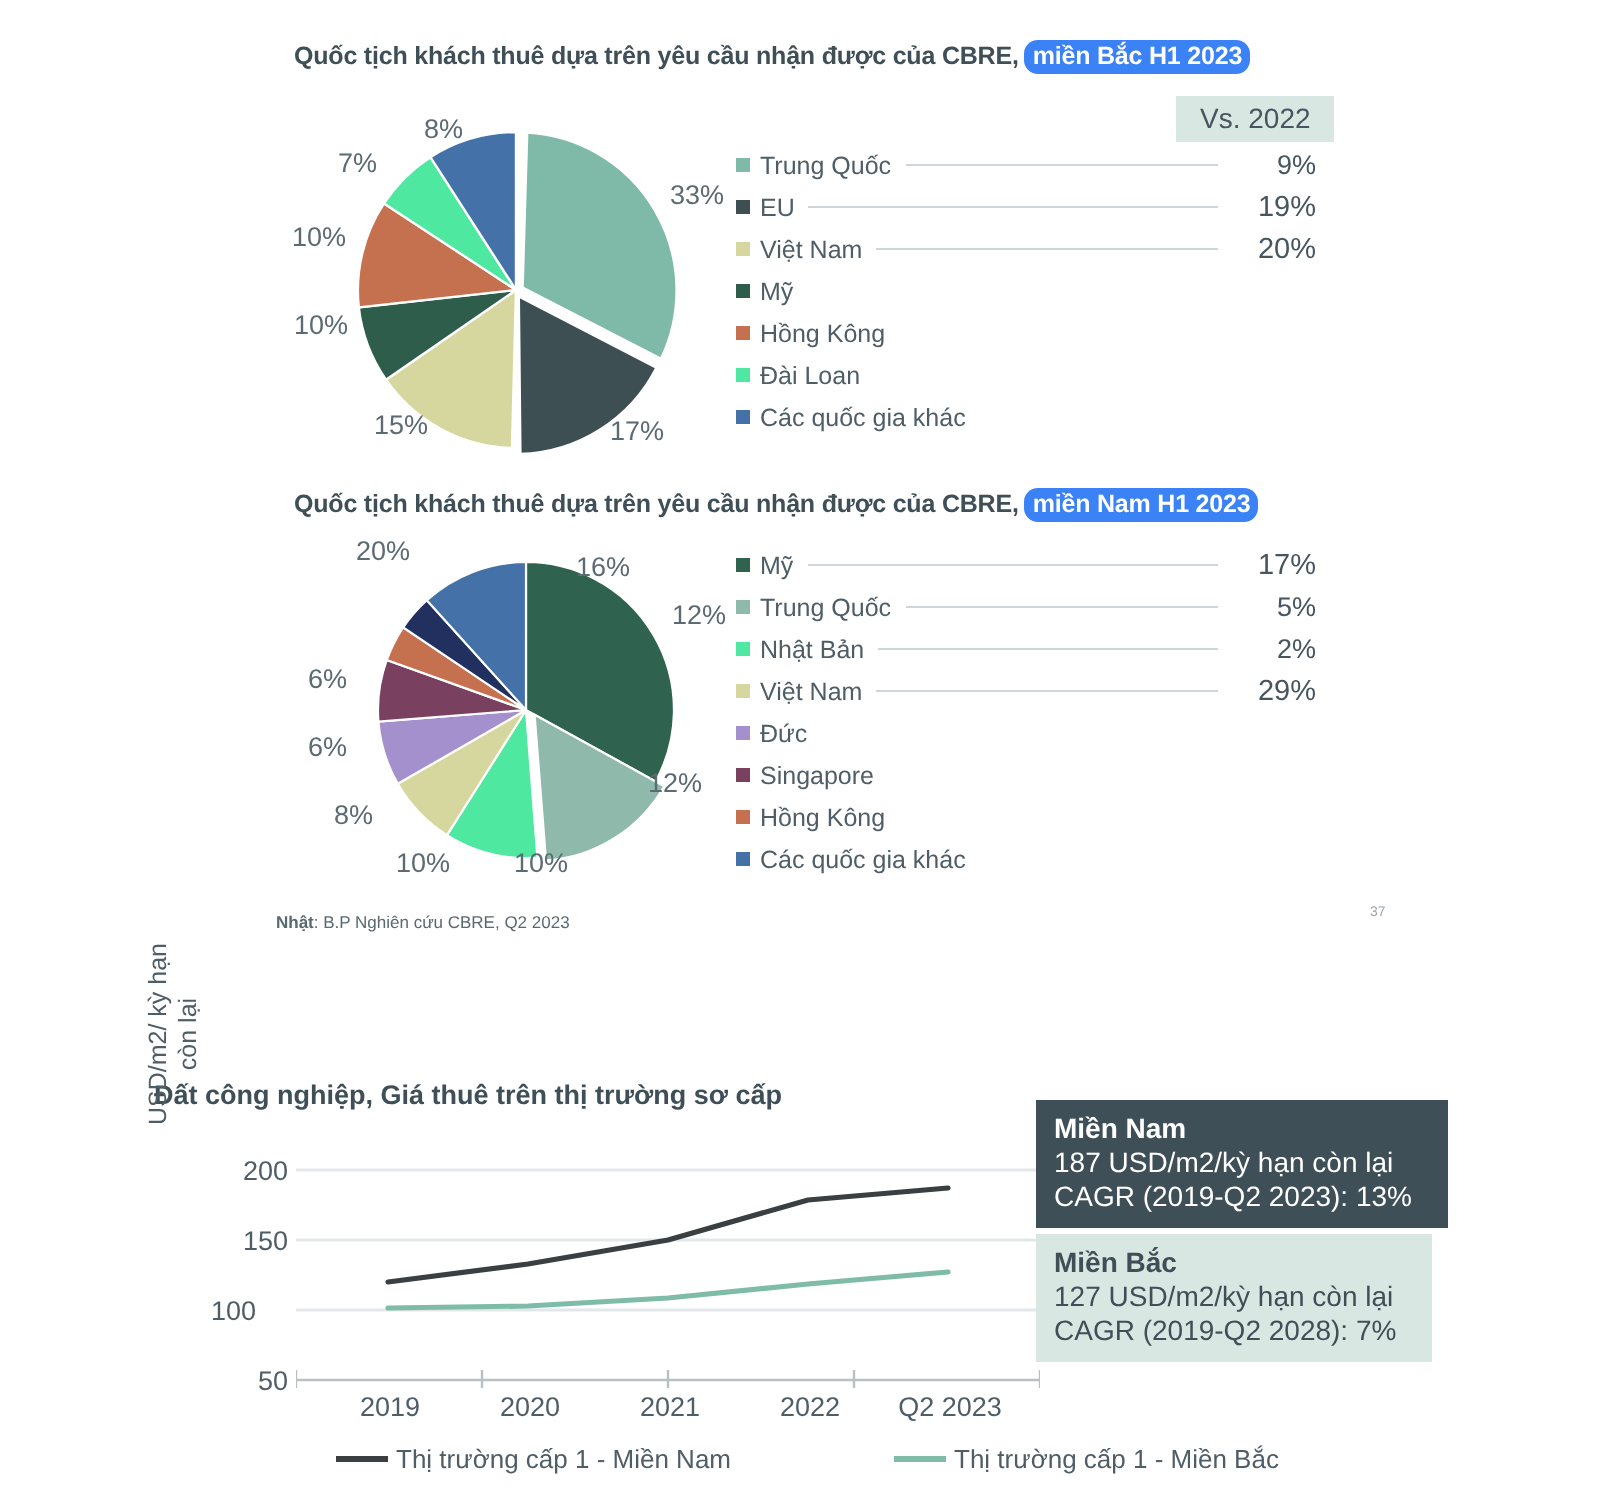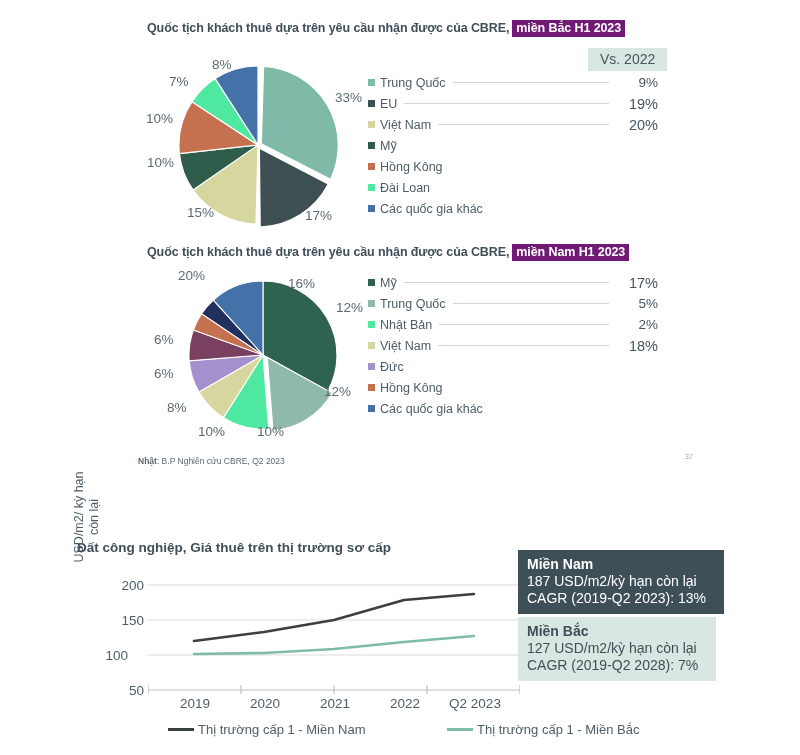--- a/index.html
+++ b/index.html
@@ -26,24 +26,25 @@
 
   .chart-title {
     position: absolute;
     font-size: 12.5px;
     font-weight: bold;
     color: #3f4f57;
     white-space: nowrap;
     letter-spacing: -0.1px;
   }
   .title-hl {
-    background: #701a75;
+    background: #3b82f6;
     color: #ffffff;
     padding: 1px 4px 2px 4px;
     margin-left: 3px;
+    border-radius: 7px;
   }
 
   .vs-box {
     position: absolute;
     background: #d8e7e1;
     color: #47565e;
     font-size: 14px;
     padding: 3px 12px 4px 12px;
     white-space: nowrap;
   }
@@ -310,25 +311,31 @@
     <div class="legend-row">
       <span class="swatch" style="background:#4fe8a0;"></span>
       <span class="legend-label">Nhật Bản</span>
       <span class="leader"></span>
       <span class="legend-val">2%</span>
     </div>
     <div class="legend-row">
       <span class="swatch" style="background:#d6d79e;"></span>
       <span class="legend-label">Việt Nam</span>
       <span class="leader"></span>
-      <span class="legend-val big">18%</span>
+      <span class="legend-val big">29%</span>
     </div>
     <div class="legend-row novalue">
       <span class="swatch" style="background:#a490cc;"></span>
       <span class="legend-label">Đức</span>
+      <span class="leader"></span>
+      <span class="legend-val"></span>
+    </div>
+    <div class="legend-row novalue">
+      <span class="swatch" style="background:#7a4060;"></span>
+      <span class="legend-label">Singapore</span>
       <span class="leader"></span>
       <span class="legend-val"></span>
     </div>
     <div class="legend-row novalue">
       <span class="swatch" style="background:#c5704f;"></span>
       <span class="legend-label">Hồng Kông</span>
       <span class="leader"></span>
       <span class="legend-val"></span>
     </div>
     <div class="legend-row novalue">

